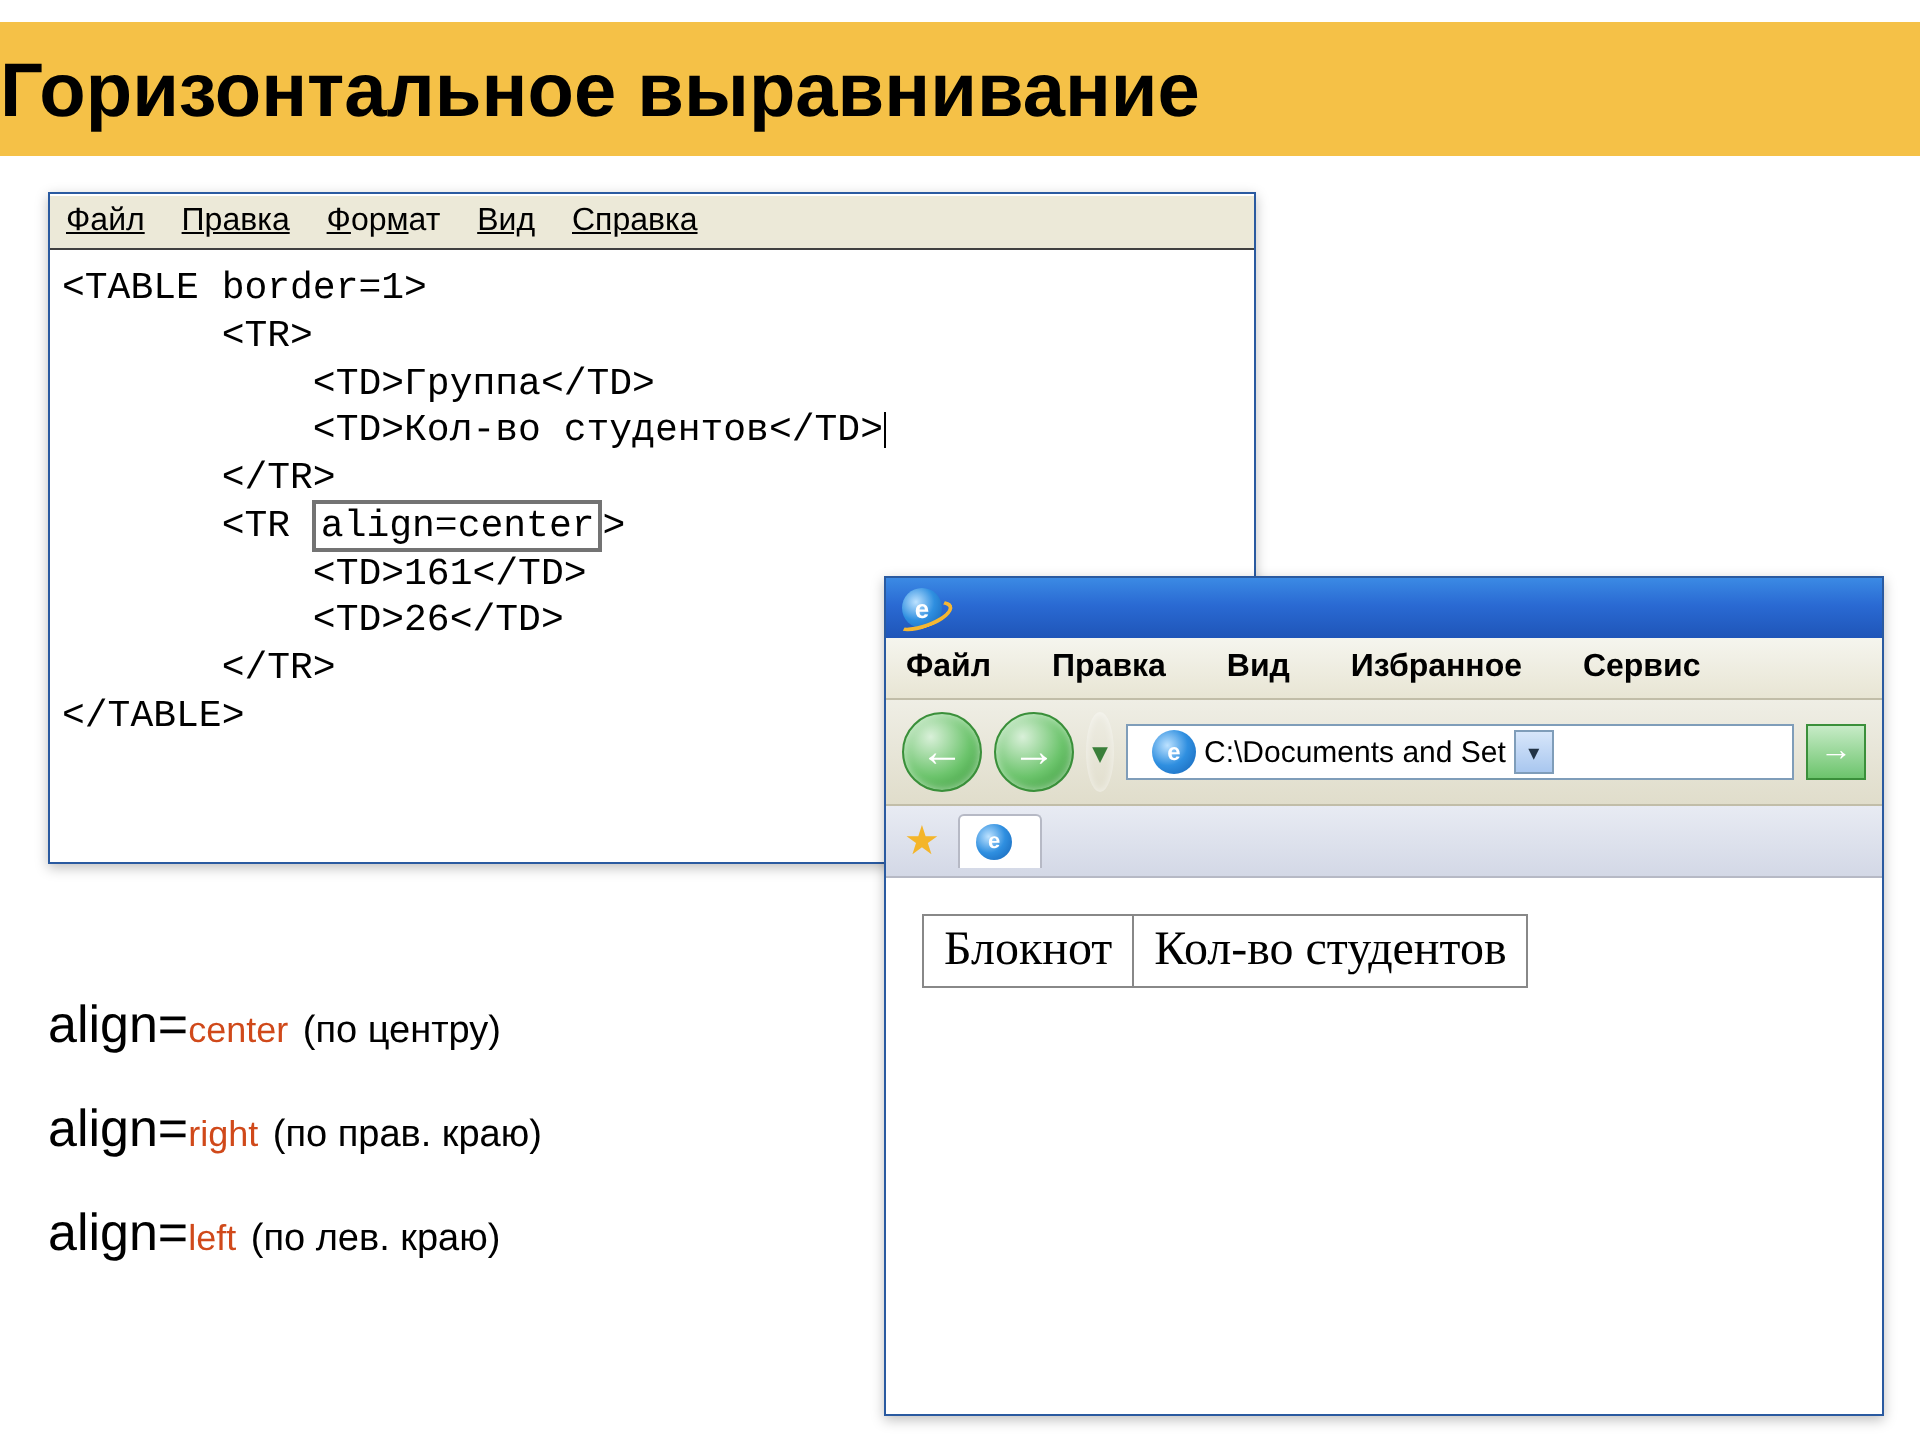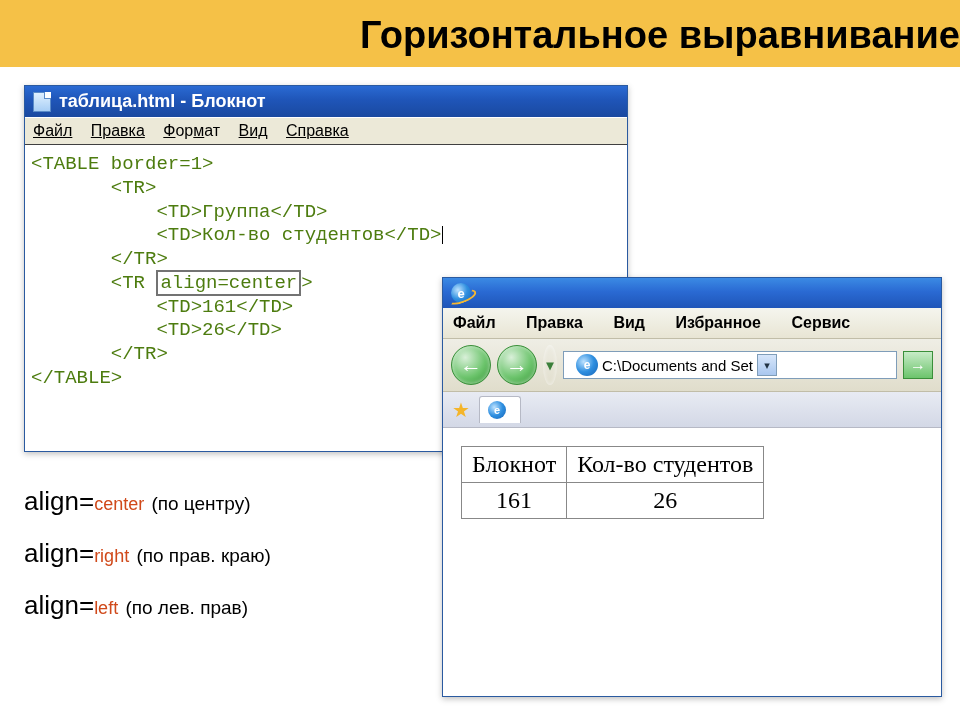--- a/index.html
+++ b/index.html
@@ -8,24 +8,25 @@
     width: 960px;
     height: 720px;
     background: #fff;
     font-family: Arial, sans-serif;
     overflow: hidden;
     position: relative;
   }
   .slide-title {
     background: #f5c147;
     padding: 14px 0 10px 0;
-    text-align: right;
+    text-align: left;
     font-size: 38px;
     font-weight: bold;
     color: #000;
+    margin-top: 11px;
   }
   .content-area {
     position: relative;
     width: 100%;
     height: calc(100% - 70px);
   }
   
   .notepad {
     position: absolute;
     left: 24px;
@@ -68,21 +69,21 @@
     color: #000;
   }
   .np-menubar span { margin-right: 14px; }
   .np-menubar span u { text-decoration: underline; }
   .np-body {
     font-family: "Courier New", monospace;
     font-size: 19px;
     line-height: 1.25;
     padding: 8px 6px 60px 6px;
     white-space: pre;
-    color: #4d7c0f;
+    color: #000000;
     position: relative;
   }
   .np-body .cursor-bar {
     display:inline-block; width:1px; height:18px;
     background:#000; vertical-align:middle;
     margin-left:1px;
   }
   .np-body .code-line { display:block; }
   .highlight-box {
     border: 2px solid #737373;
@@ -235,24 +236,20 @@
   .legend .note { font-size:19px;text-align:right; }
 </style>
 </head>
 <body>
 
 <div class="slide-title">Горизонтальное выравнивание</div>
 
 <div class="content-area">
 
   <div class="notepad">
-    <div class="titlebar">
-      <span class="doc-icon"></span>
-      <span>таблица.html - Блокнот</span>
-    </div>
     <div class="np-menubar">
       <span><u>Файл</u></span>
       <span><u>Правка</u></span>
       <span><u>Ф</u>ор<u>м</u>ат</span>
       <span><u>Вид</u></span>
       <span><u>Справка</u></span>
     </div>
     <div class="np-body"><span class="code-line">&lt;TABLE border=1&gt;</span><span class="code-line">       &lt;TR&gt;</span><span class="code-line">           &lt;TD&gt;Группа&lt;/TD&gt;</span><span class="code-line"><span>           &lt;TD&gt;Кол-во студентов&lt;/TD&gt;</span><span class="cursor-bar"></span></span><span class="code-line">       &lt;/TR&gt;</span><span class="code-line"><span>       &lt;TR </span><span class="highlight-box">align=center</span><span>&gt;</span></span><span class="code-line">           &lt;TD&gt;161&lt;/TD&gt;</span><span class="code-line">           &lt;TD&gt;26&lt;/TD&gt;</span><span class="code-line">       &lt;/TR&gt;</span><span class="code-line">&lt;/TABLE&gt;</span></div>
   </div>
 
@@ -284,37 +281,33 @@
         <span class="ie-addr-icon" style="width:18px;height:18px;font-size:11px;margin:0 6px 0 0">e</span>
       </div>
     </div>
     <div class="ie-viewport">
       <table class="preview-table">
         <tbody>
             <tr>
           <td>Блокнот</td>
           <td>Кол-во студентов</td>
         </tr>
-        <tr>
-          <td>161</td>
-          <td>26</td>
-        </tr>
       </tbody>
         </table>
     </div>
   </div>
 
   <div class="legend">
     <div>
       <span class="kw">align=</span><span class="val">center</span>
       <span class="note">(по центру)</span>
     </div>
     <div>
       <span class="kw">align=</span><span class="val">right</span>
       <span class="note">(по прав. краю)</span>
     </div>
     <div>
       <span class="kw">align=</span><span class="val">left</span>
-      <span class="note">(по лев. прав)</span>
+      <span class="note">(по лев. краю)</span>
     </div>
   </div>
 
 </div>
 
 </body></html>

